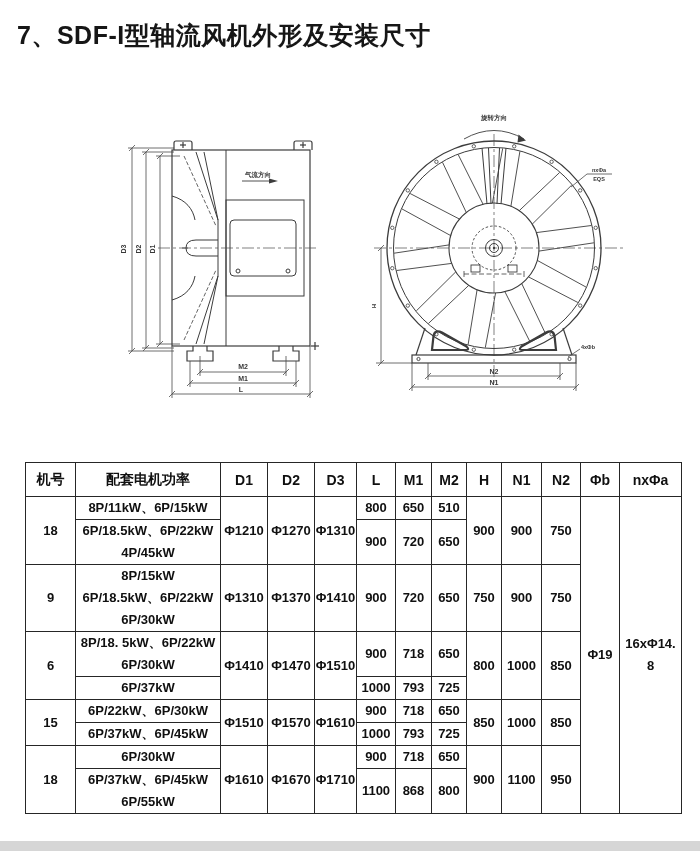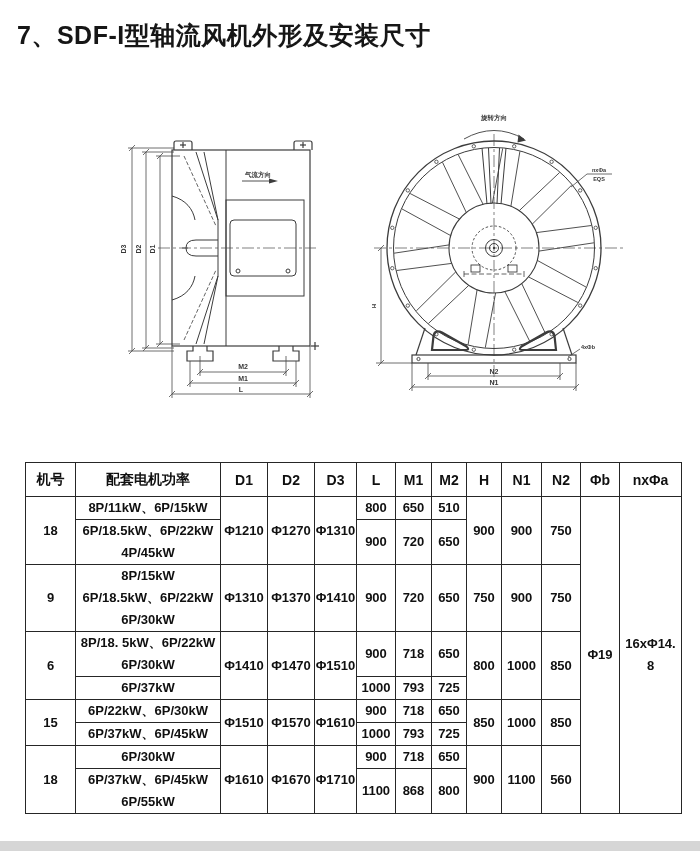--- a/index.html
+++ b/index.html
@@ -349,21 +349,21 @@
         <td rowspan="3" class="c-model">18</td>
         <td class="c-power">6P/30kW</td>
         <td rowspan="3">Φ1610</td>
         <td rowspan="3">Φ1670</td>
         <td rowspan="3">Φ1710</td>
         <td>900</td>
         <td>718</td>
         <td>650</td>
         <td rowspan="3">900</td>
         <td rowspan="3">1100</td>
-        <td rowspan="3">560</td>
+        <td rowspan="3">950</td>
       </tr>
       <tr>
         <td rowspan="2" class="c-power">6P/37kW、6P/45kW<br>6P/55kW</td>
         <td rowspan="2">1100</td>
         <td rowspan="2">868</td>
         <td rowspan="2">800</td>
       </tr>
       <tr></tr>
     </tbody>
 </table>

